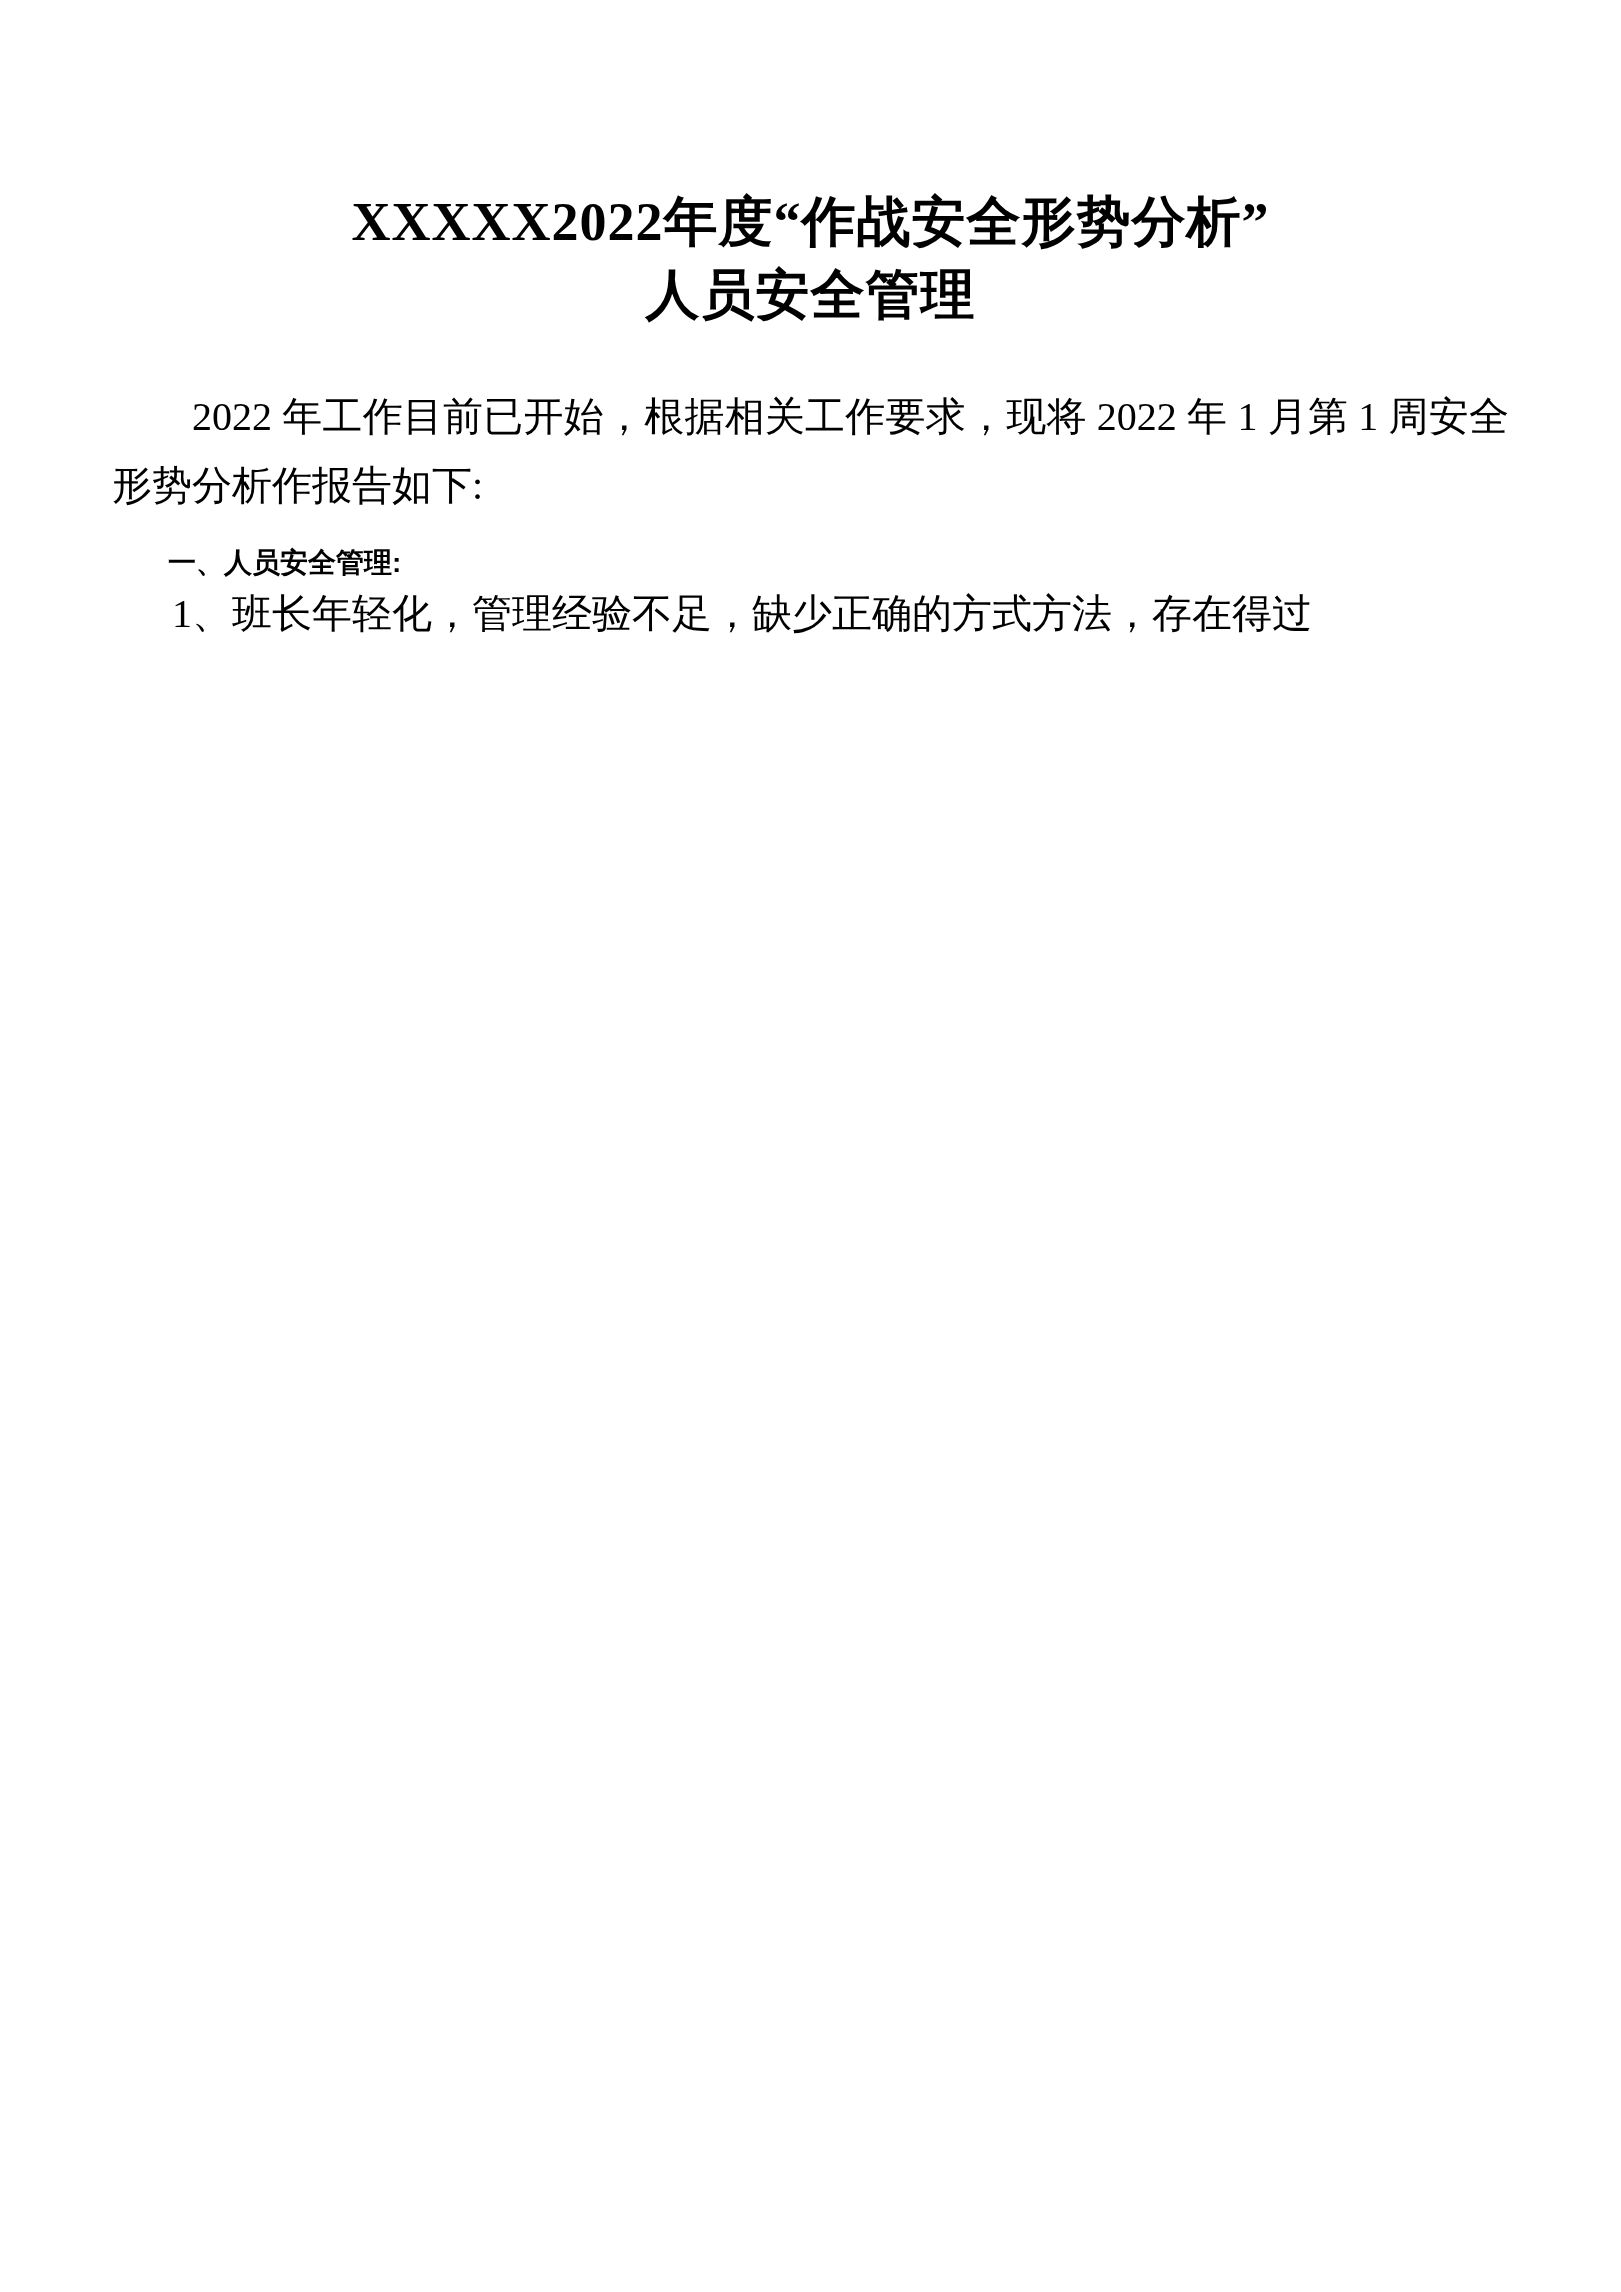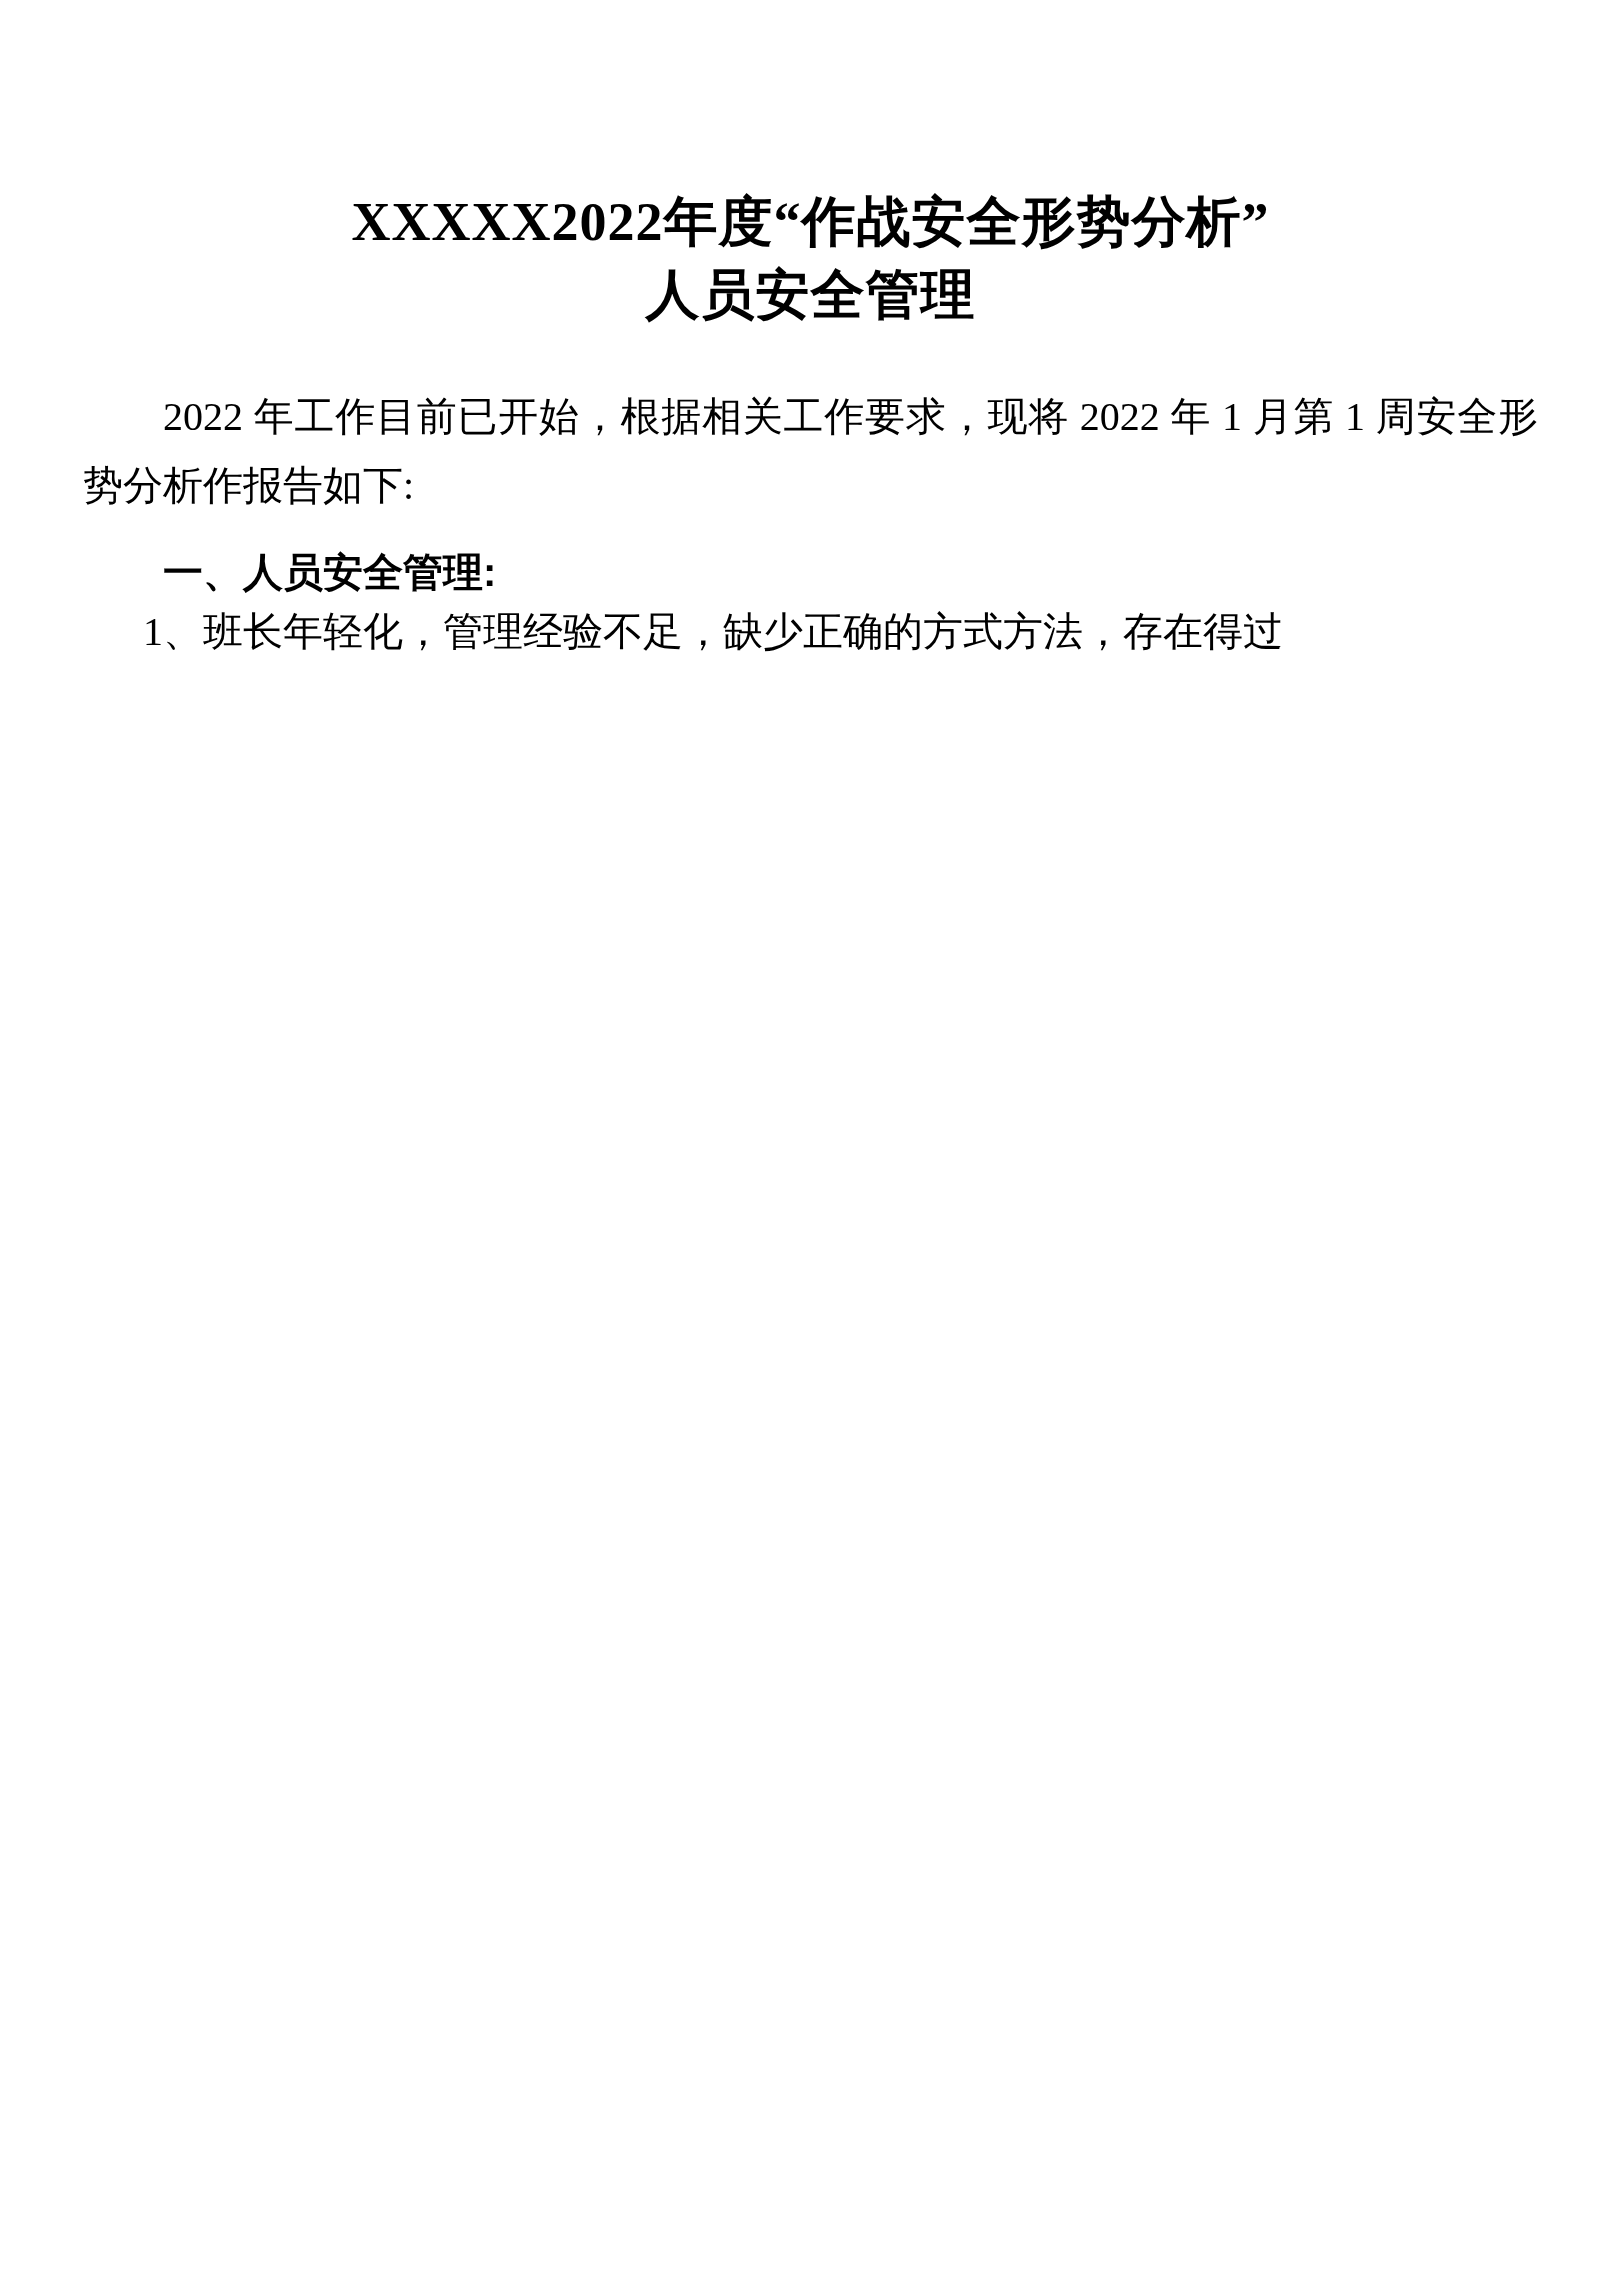--- a/index.html
+++ b/index.html
@@ -9,21 +9,21 @@
     background: #ffffff;
   }
   .page {
     position: relative;
     width: 1621px;
     height: 2293px;
     margin: 0 auto;
     background: #ffffff;
     color: #000000;
     font-family: "Liberation Serif", "DejaVu Serif", serif;
-    padding: 0 83px;
+    padding: 0 112px;
     overflow: hidden;
   }
   .doc-title {
     margin: 186px 0 0 0;
     text-align: center;
     font-size: 54px;
     font-weight: 700;
     line-height: 1.35;
     letter-spacing: 1px;
   }
@@ -35,21 +35,21 @@
     text-align: justify;
     text-justify: inter-ideograph;
     word-break: break-all;
   }
   .intro {
     margin-top: 51px;
     text-indent: 2em;
   }
   .heading {
     margin: 21.6px 0 0 0;
-    font-size: 40px;
+    font-size: 28px;
     font-weight: 700;
     line-height: 1.5;
     text-indent: 2em;
     font-family: "Liberation Sans", "DejaVu Sans", sans-serif;
   }
   .body-wide {
     margin-top: 13.7px;
     line-height: 2.18;
     text-indent: 2em;
   }

